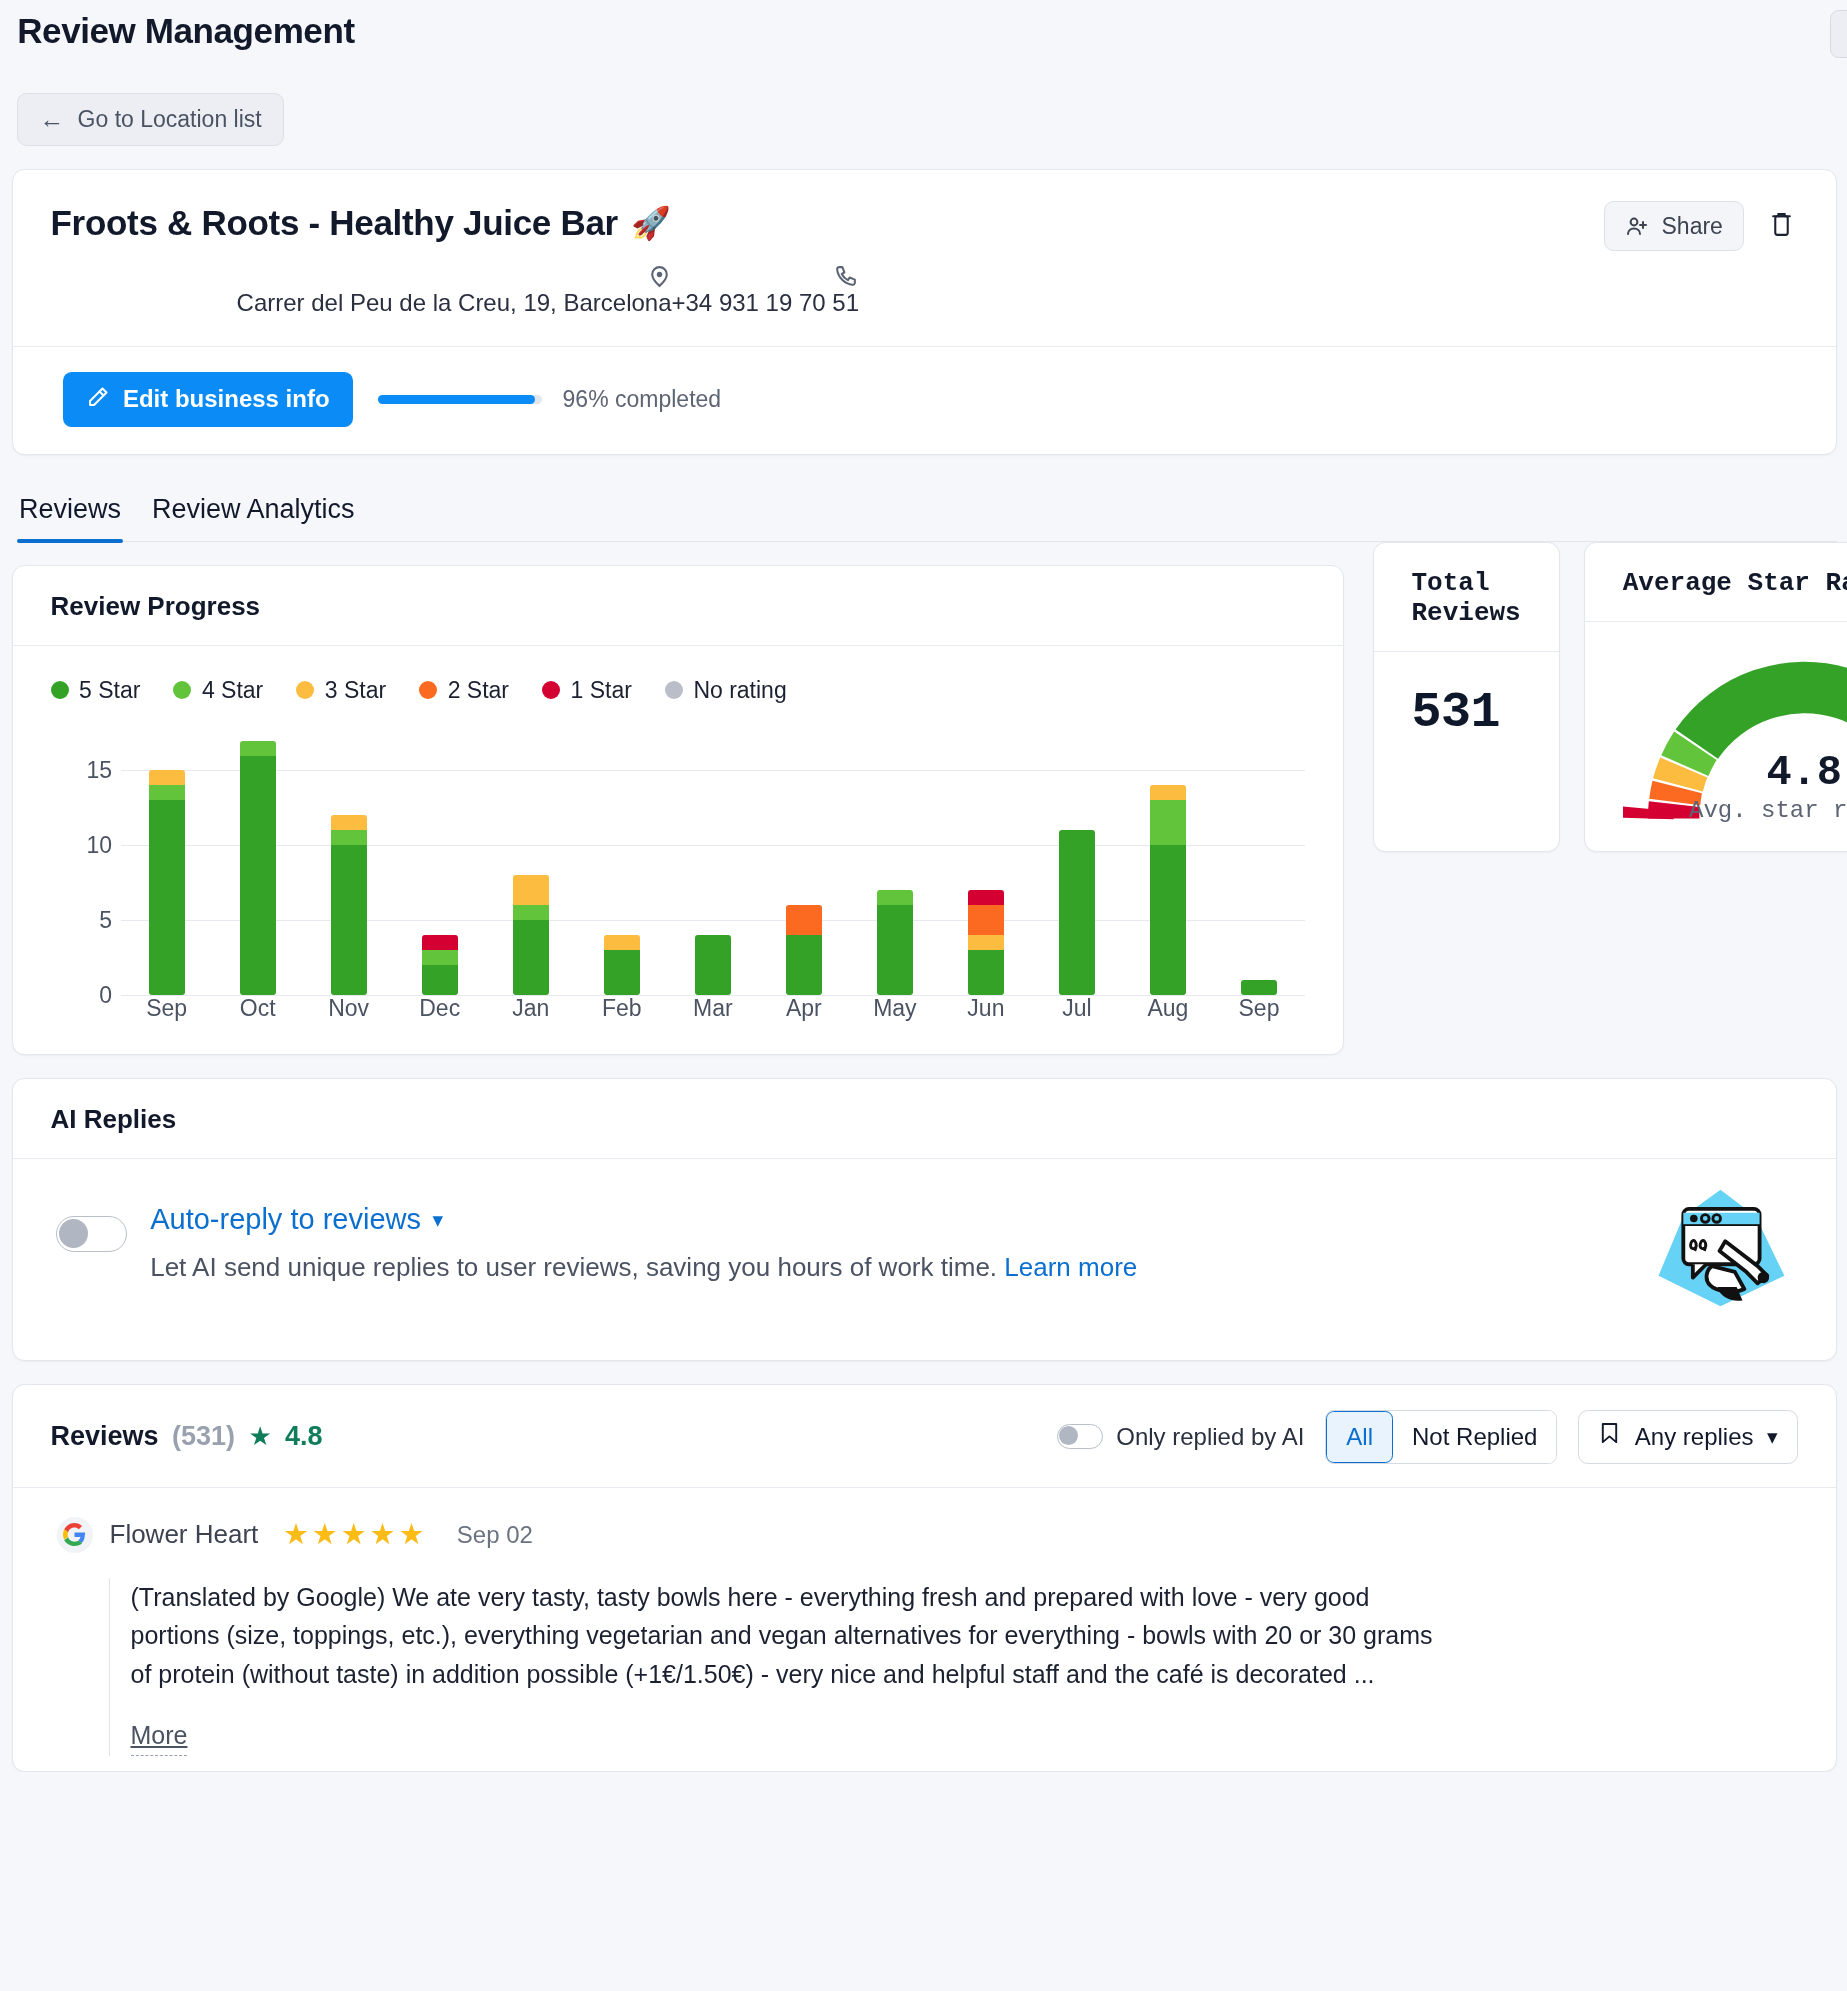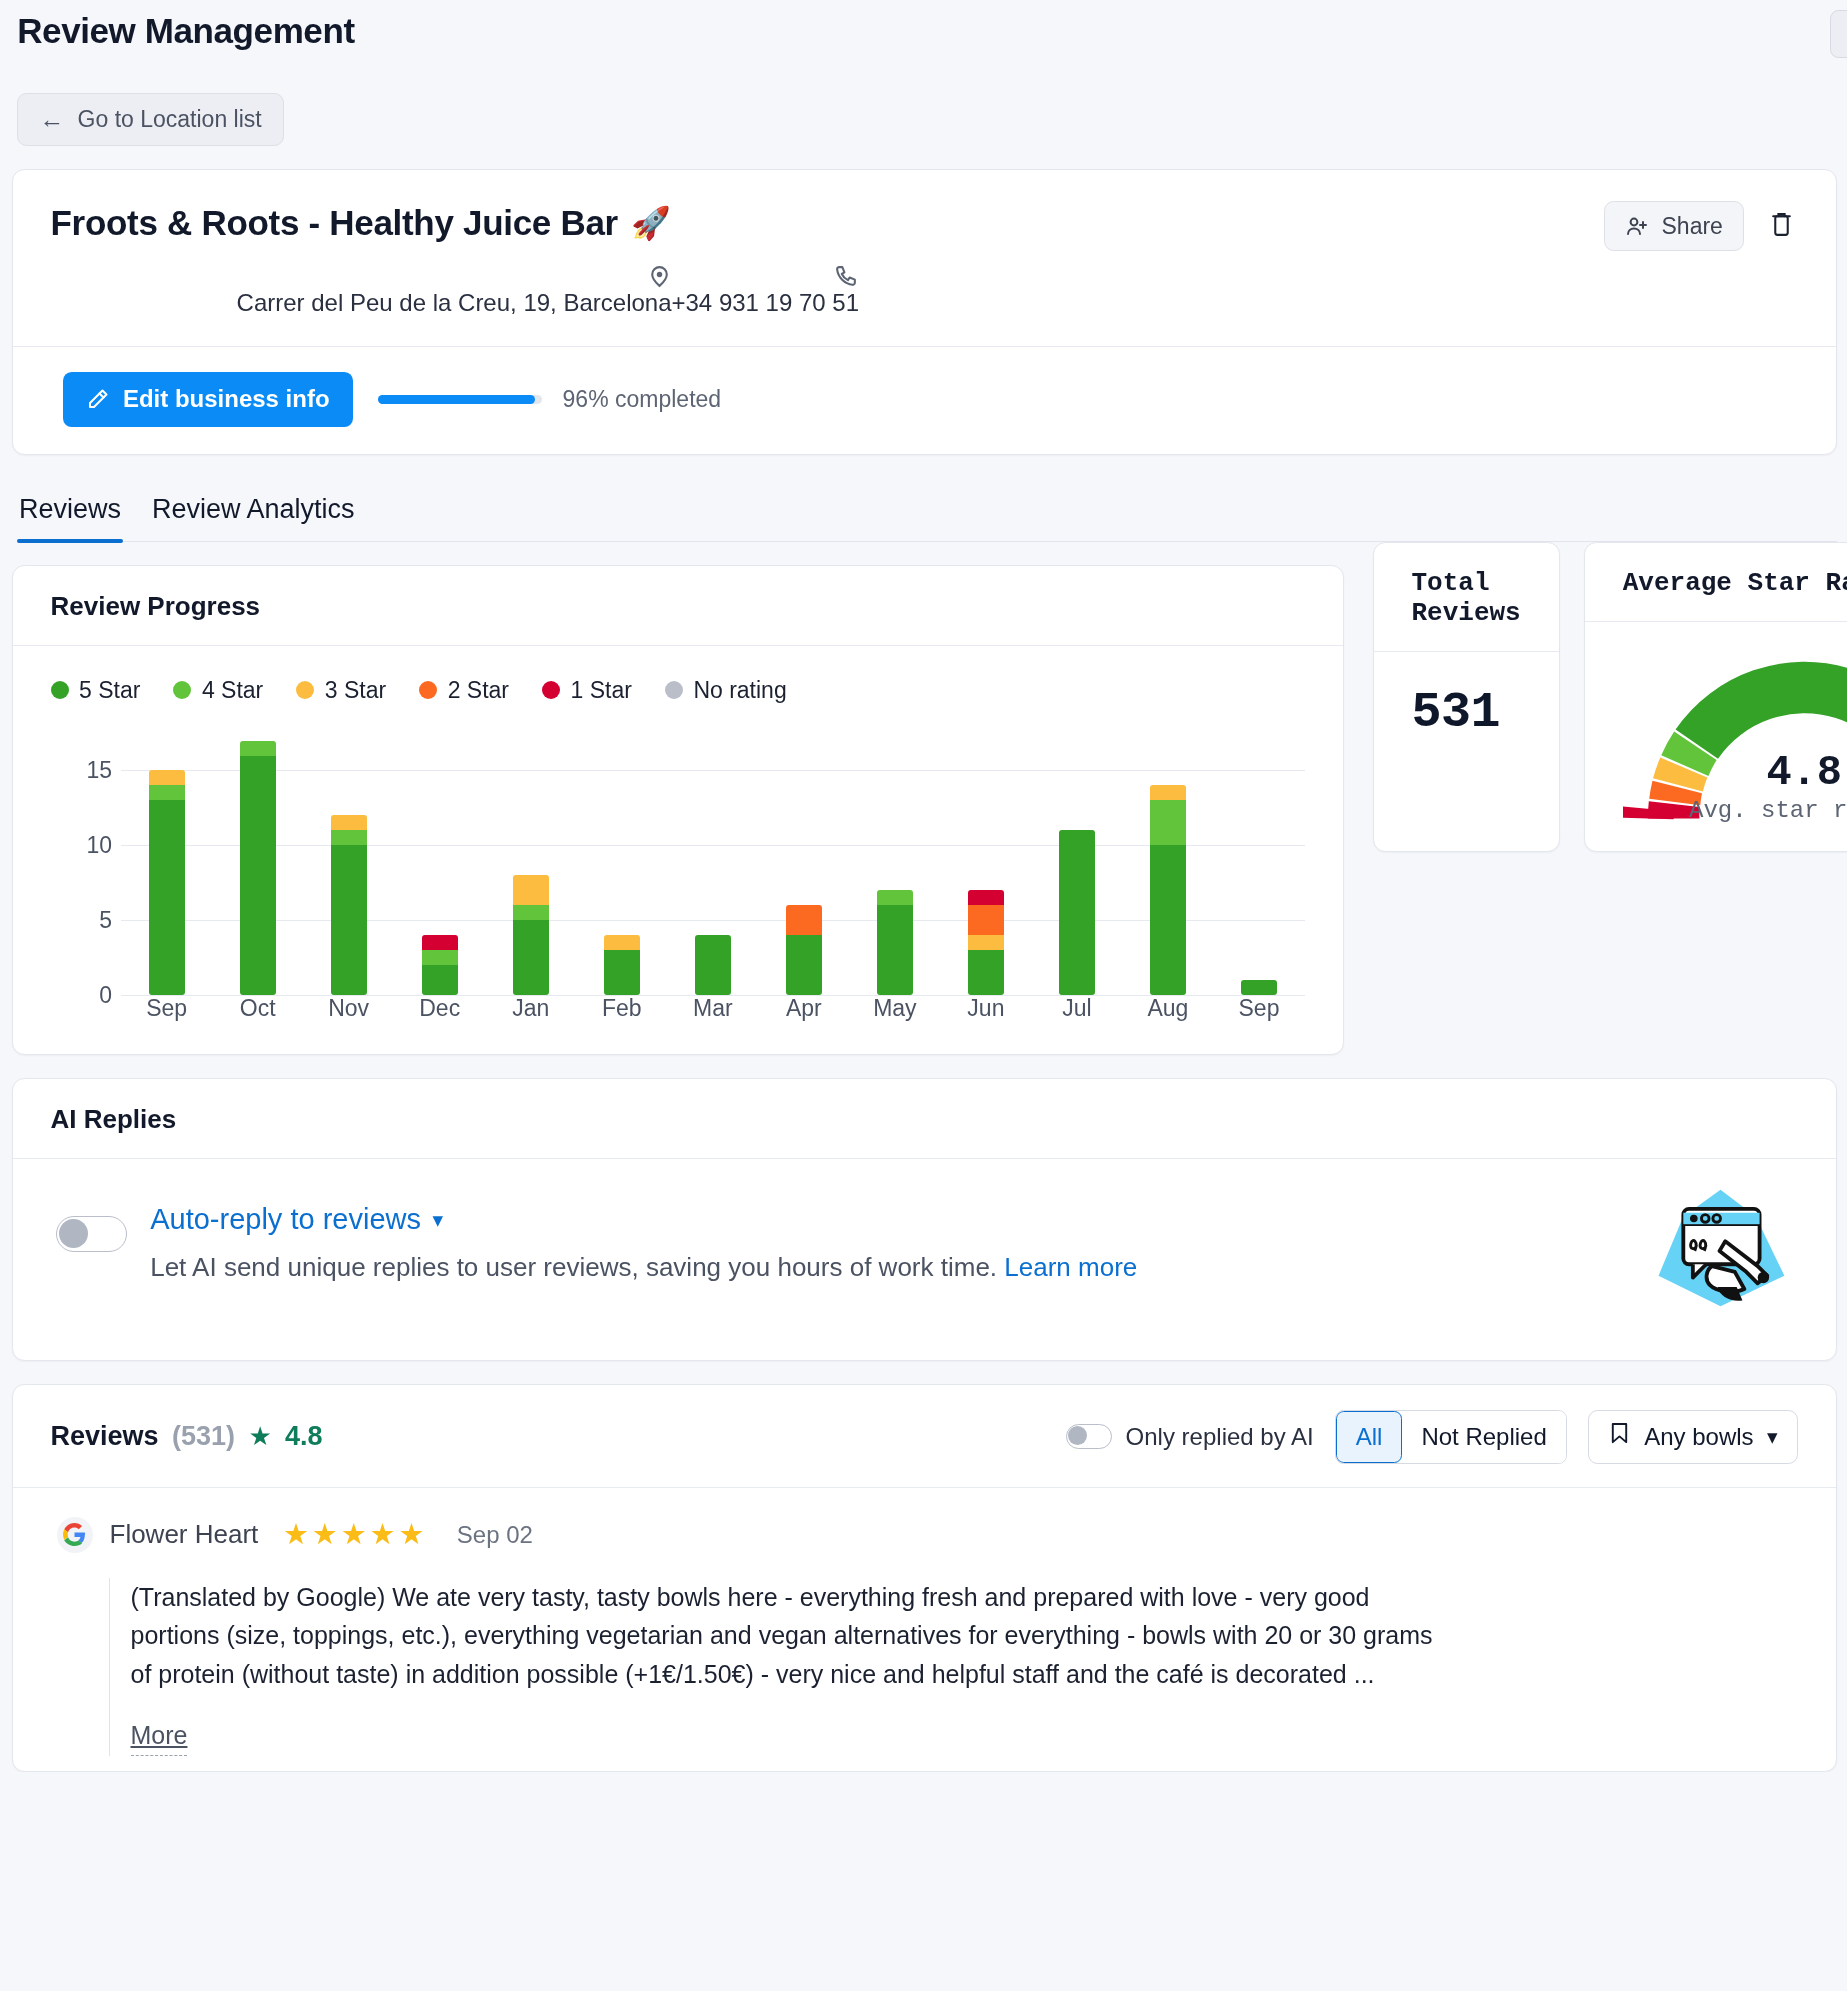--- a/index.html
+++ b/index.html
@@ -68,21 +68,21 @@
     background: #f4f5f8; border: 1px solid #dde0e7; border-radius: 9.6px;
     padding: 10.5px 20px; font-size: 23px; color: #3d4350;
   }
   .trash-btn { background: none; border: none; padding: 3.8px; color: #1b2130; display: inline-flex; }
 
   .biz-bottom {
     border-top: 1px solid #e7eaf0; padding: 25px 38px 27px 50px;
     display: flex; align-items: center; gap: 25px;
   }
   .edit-btn {
-    display: inline-flex; align-items: center; gap: 13.4px;
+    display: inline-flex; align-items: flex-start; gap: 13.4px;
     background: #0b8bf5; color: #fff; border: none; border-radius: 8.6px;
     font-size: 24px; font-weight: 700; padding: 13.4px 23px;
   }
   .progress-wrap { display: flex; align-items: center; gap: 21px; }
   .progress-track { width: 164px; height: 8.6px; background: #e3e6ec; border-radius: 4.8px; position: relative; }
   .progress-fill { height: 8.6px; background: #0b8bf5; border-radius: 4.8px; }
   .progress-label { font-size: 23px; color: #5d6473; }
 
   
   .tabs {
@@ -553,21 +553,21 @@
         <div class="seg-group">
           <button class="seg-btn on">All</button>
           <button class="seg-btn">Not Replied</button>
         </div>
         <button class="rating-btn">
           <span>
             <svg width="23" height="25" viewBox="0 0 24 26" fill="none" stroke="#12192b" stroke-width="2" stroke-linejoin="round">
               <path d="M5 3h14v19l-7-6-7 6z"></path>
             </svg>
           </span>
-          <span>Any bowls</span>
+          <span>Any replies</span>
           <span class="chev" style="color:#12192b">▾</span>
         </button>
       </div>
     </div>
 
     <div class="review">
       <div class="rev-author">
         <span class="g-avatar">
           <svg width="23" height="23" viewBox="0 0 48 48">
             <path fill="#EA4335" d="M24 9.5c3.5 0 6.6 1.2 9 3.6l6.8-6.8C35.6 2.4 30.2 0 24 0 14.6 0 6.5 5.4 2.6 13.2l7.9 6.1C12.4 13.3 17.7 9.5 24 9.5z"></path>

